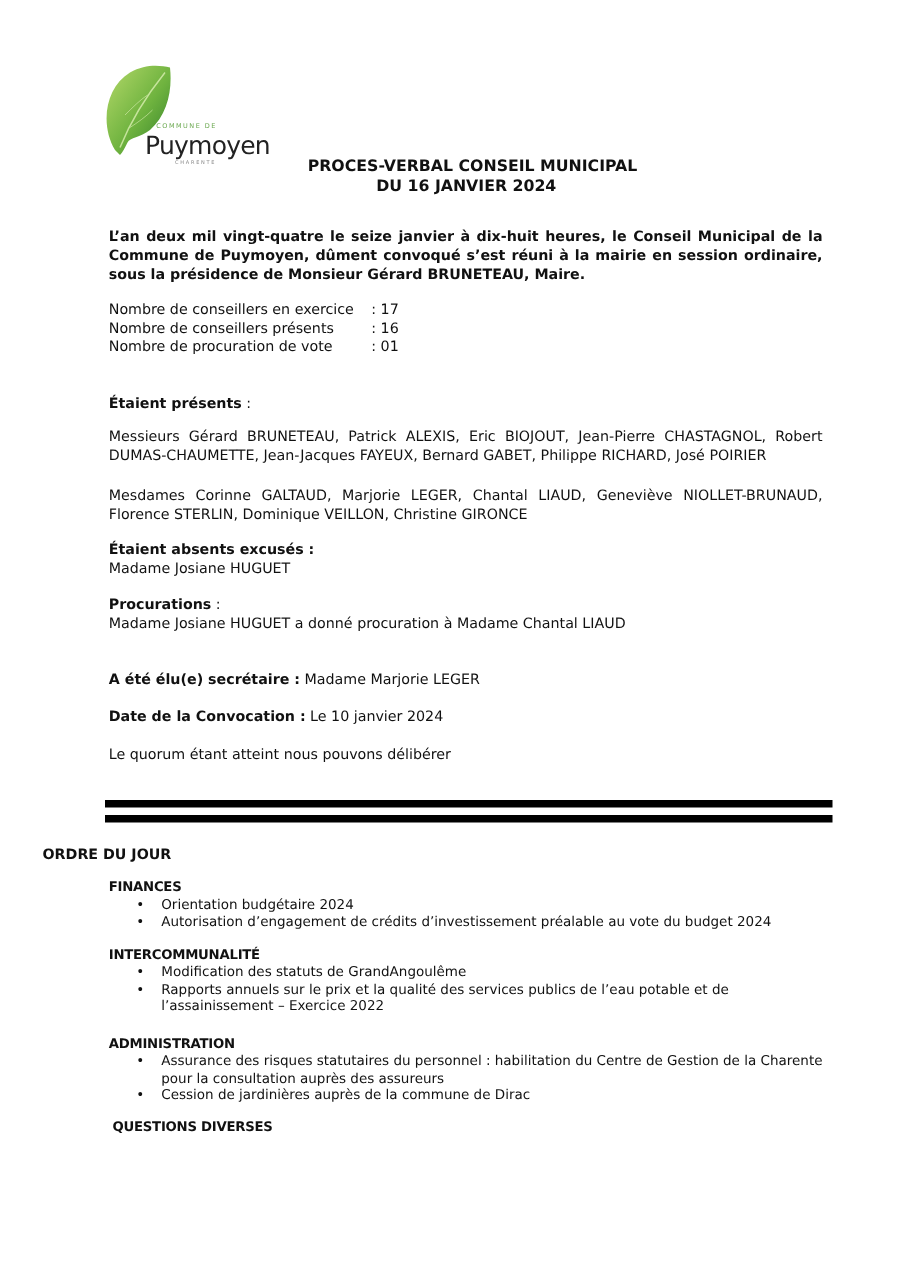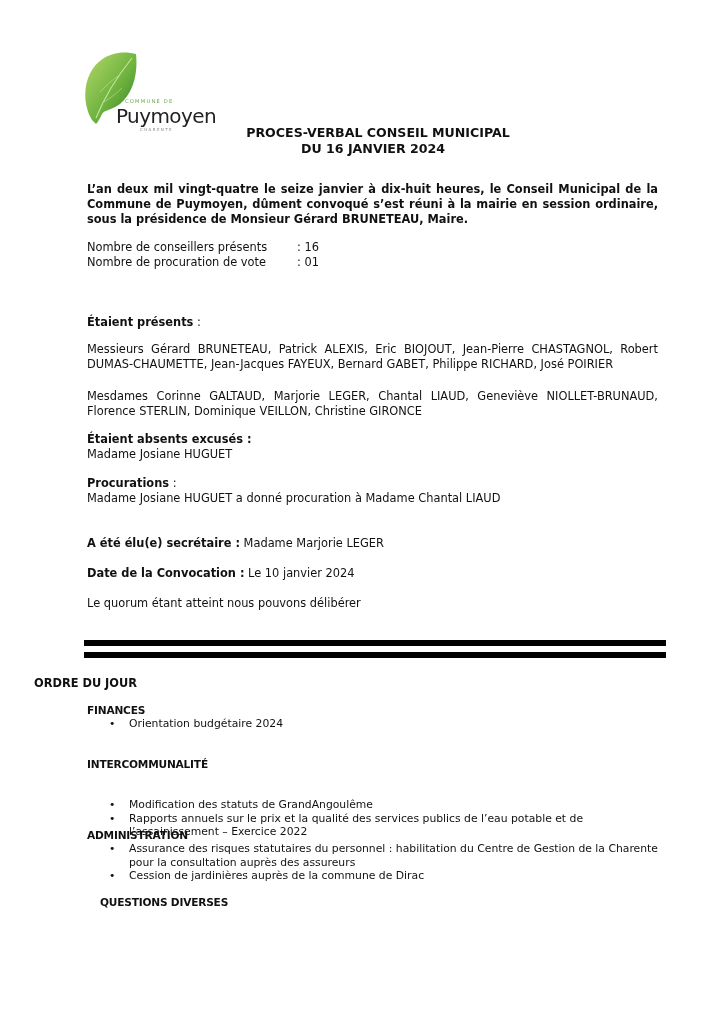--- a/index.html
+++ b/index.html
@@ -54,20 +54,24 @@
   <span class="logo-charente">CHARENTE</span>
 </div>
 
 <div class="title l1">PROCES-VERBAL CONSEIL MUNICIPAL</div>
 <div class="title l2">DU 16 JANVIER 2024</div>
 
 <p class="block justify" style="top:182px;font-weight:bold;">L’an deux mil vingt-quatre le seize janvier à dix-huit heures, le Conseil Municipal de la Commune de Puymoyen, dûment convoqué s’est réuni à la mairie en session ordinaire, sous la présidence de Monsieur Gérard BRUNETEAU, Maire.</p>
 
 <div class="block" style="top:240px;">
   <div class="stat-row">
+    <span class="stat-label">Nombre de conseillers en exercice</span>
+    <span class="stat-value">: 17</span>
+  </div>
+  <div class="stat-row">
     <span class="stat-label">Nombre de conseillers présents</span>
     <span class="stat-value">: 16</span>
   </div>
   <div class="stat-row">
     <span class="stat-label">Nombre de procuration de vote</span>
     <span class="stat-value">: 01</span>
   </div>
 </div>
 
 <div class="block" style="top:315px;">
@@ -95,27 +99,28 @@
 <div class="block" style="top:596px;">Le quorum étant atteint nous pouvons délibérer</div>
 
 <div class="rule" style="top:640px;"></div>
 <div class="rule" style="top:652px;"></div>
 
 <div class="agenda-title">ORDRE DU JOUR</div>
 
 <div class="section-h" style="top:704px;">FINANCES</div>
 <ul class="bullets" style="top:717px;">
   <li>Orientation budgétaire 2024</li>
+  <li>Autorisation d’engagement de crédits d’investissement préalable au vote du budget 2024</li>
 </ul>
 
 <div class="section-h" style="top:758px;">INTERCOMMUNALITÉ</div>
-<ul class="bullets" style="top:771px;margin-top:27px;">
+<ul class="bullets" style="top:771px;">
   <li>Modification des statuts de GrandAngoulême</li>
   <li>Rapports annuels sur le prix et la qualité des services publics de l’eau potable et de l’assainissement – Exercice 2022</li>
 </ul>
 
 <div class="section-h" style="top:829px;">ADMINISTRATION</div>
 <ul class="bullets" style="top:842px;">
   <li>Assurance des risques statutaires du personnel : habilitation du Centre de Gestion de la Charente pour la consultation auprès des assureurs</li>
   <li>Cession de jardinières auprès de la commune de Dirac</li>
 </ul>
 
-<div class="section-h" style="top:896px; left:90px;margin-left:10px;">QUESTIONS DIVERSES</div>
+<div class="section-h" style="top:896px; left:90px;">QUESTIONS DIVERSES</div>
 
 </body></html>

